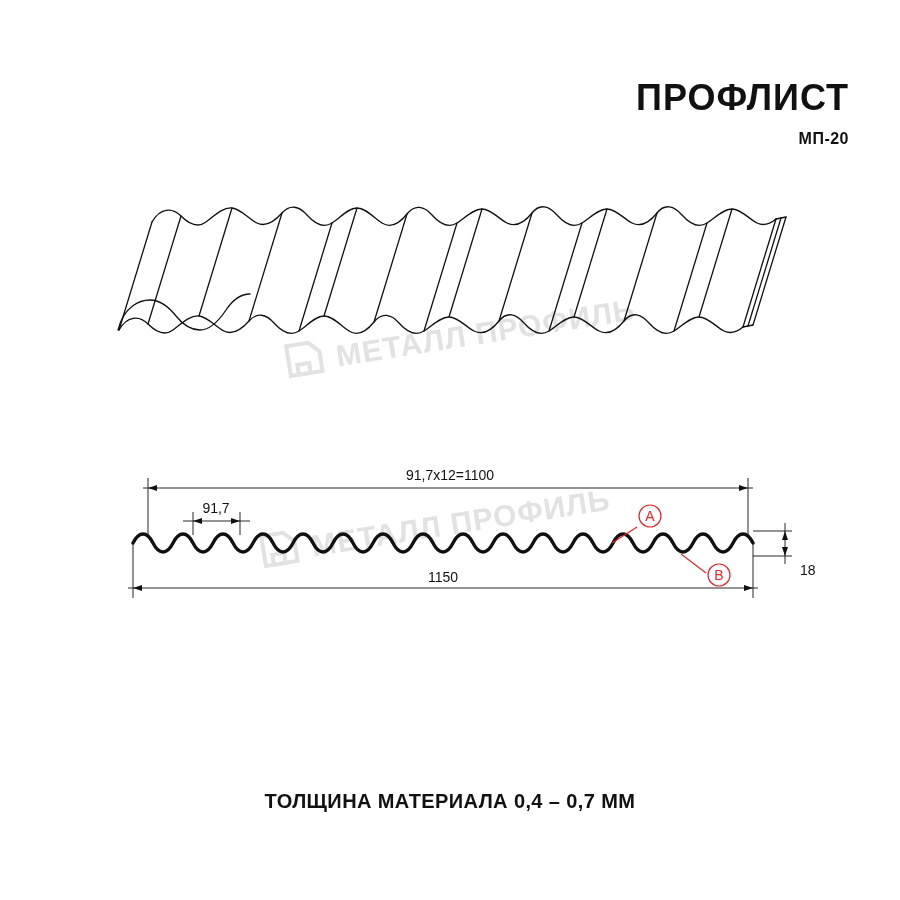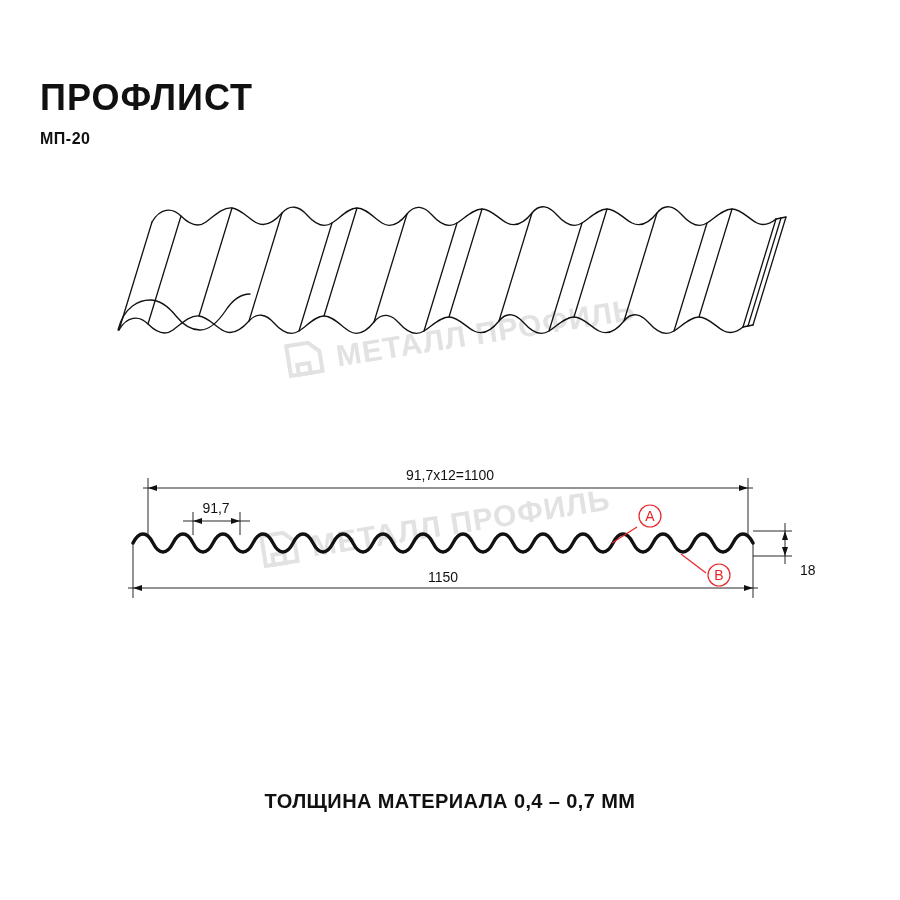--- a/index.html
+++ b/index.html
@@ -16,22 +16,21 @@
     width: 900px;
     height: 900px;
     overflow: hidden;
     background: #ffffff;
   }
   .title-block {
     position: absolute;
     top: 78px;
     left: 0;
     width: 849px;
-    text-align: left;
-    margin-left: 40px;
+    text-align: right;
   }
   .main-title {
     font-size: 36px;
     font-weight: bold;
     letter-spacing: 1px;
     color: #111111;
     line-height: 1.1;
   }
   .sub-title {
     margin-top: 12px;

